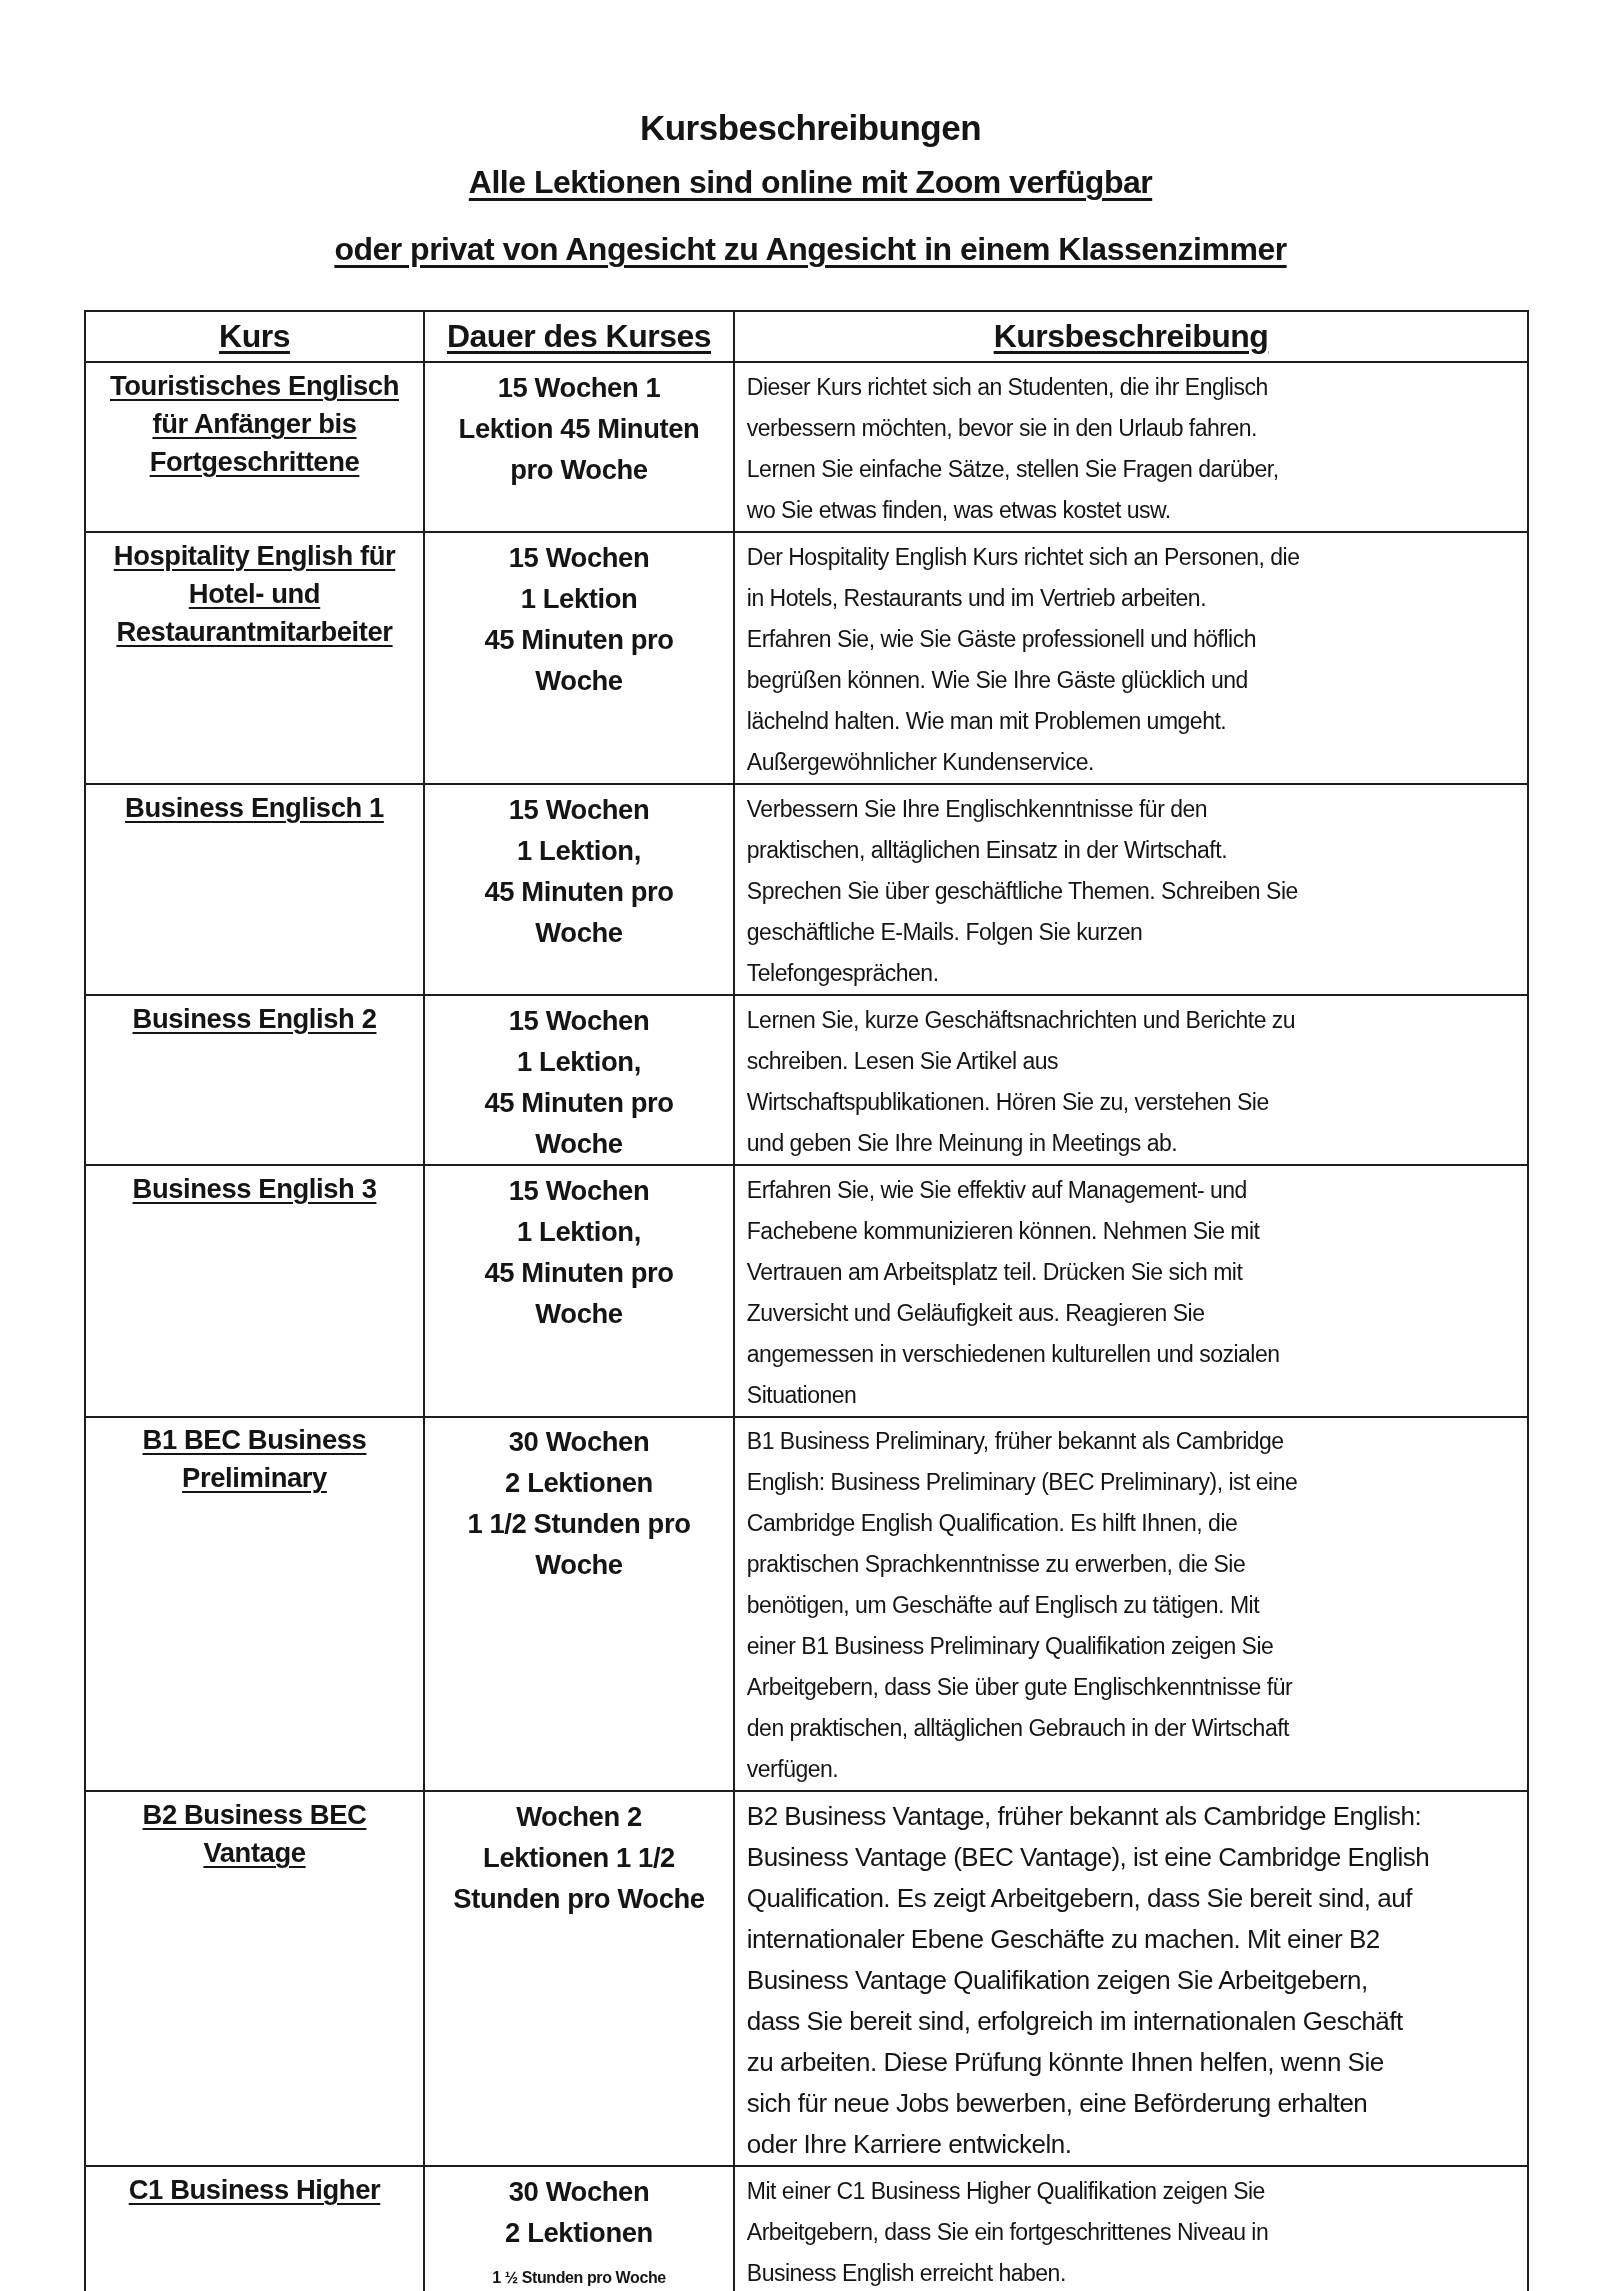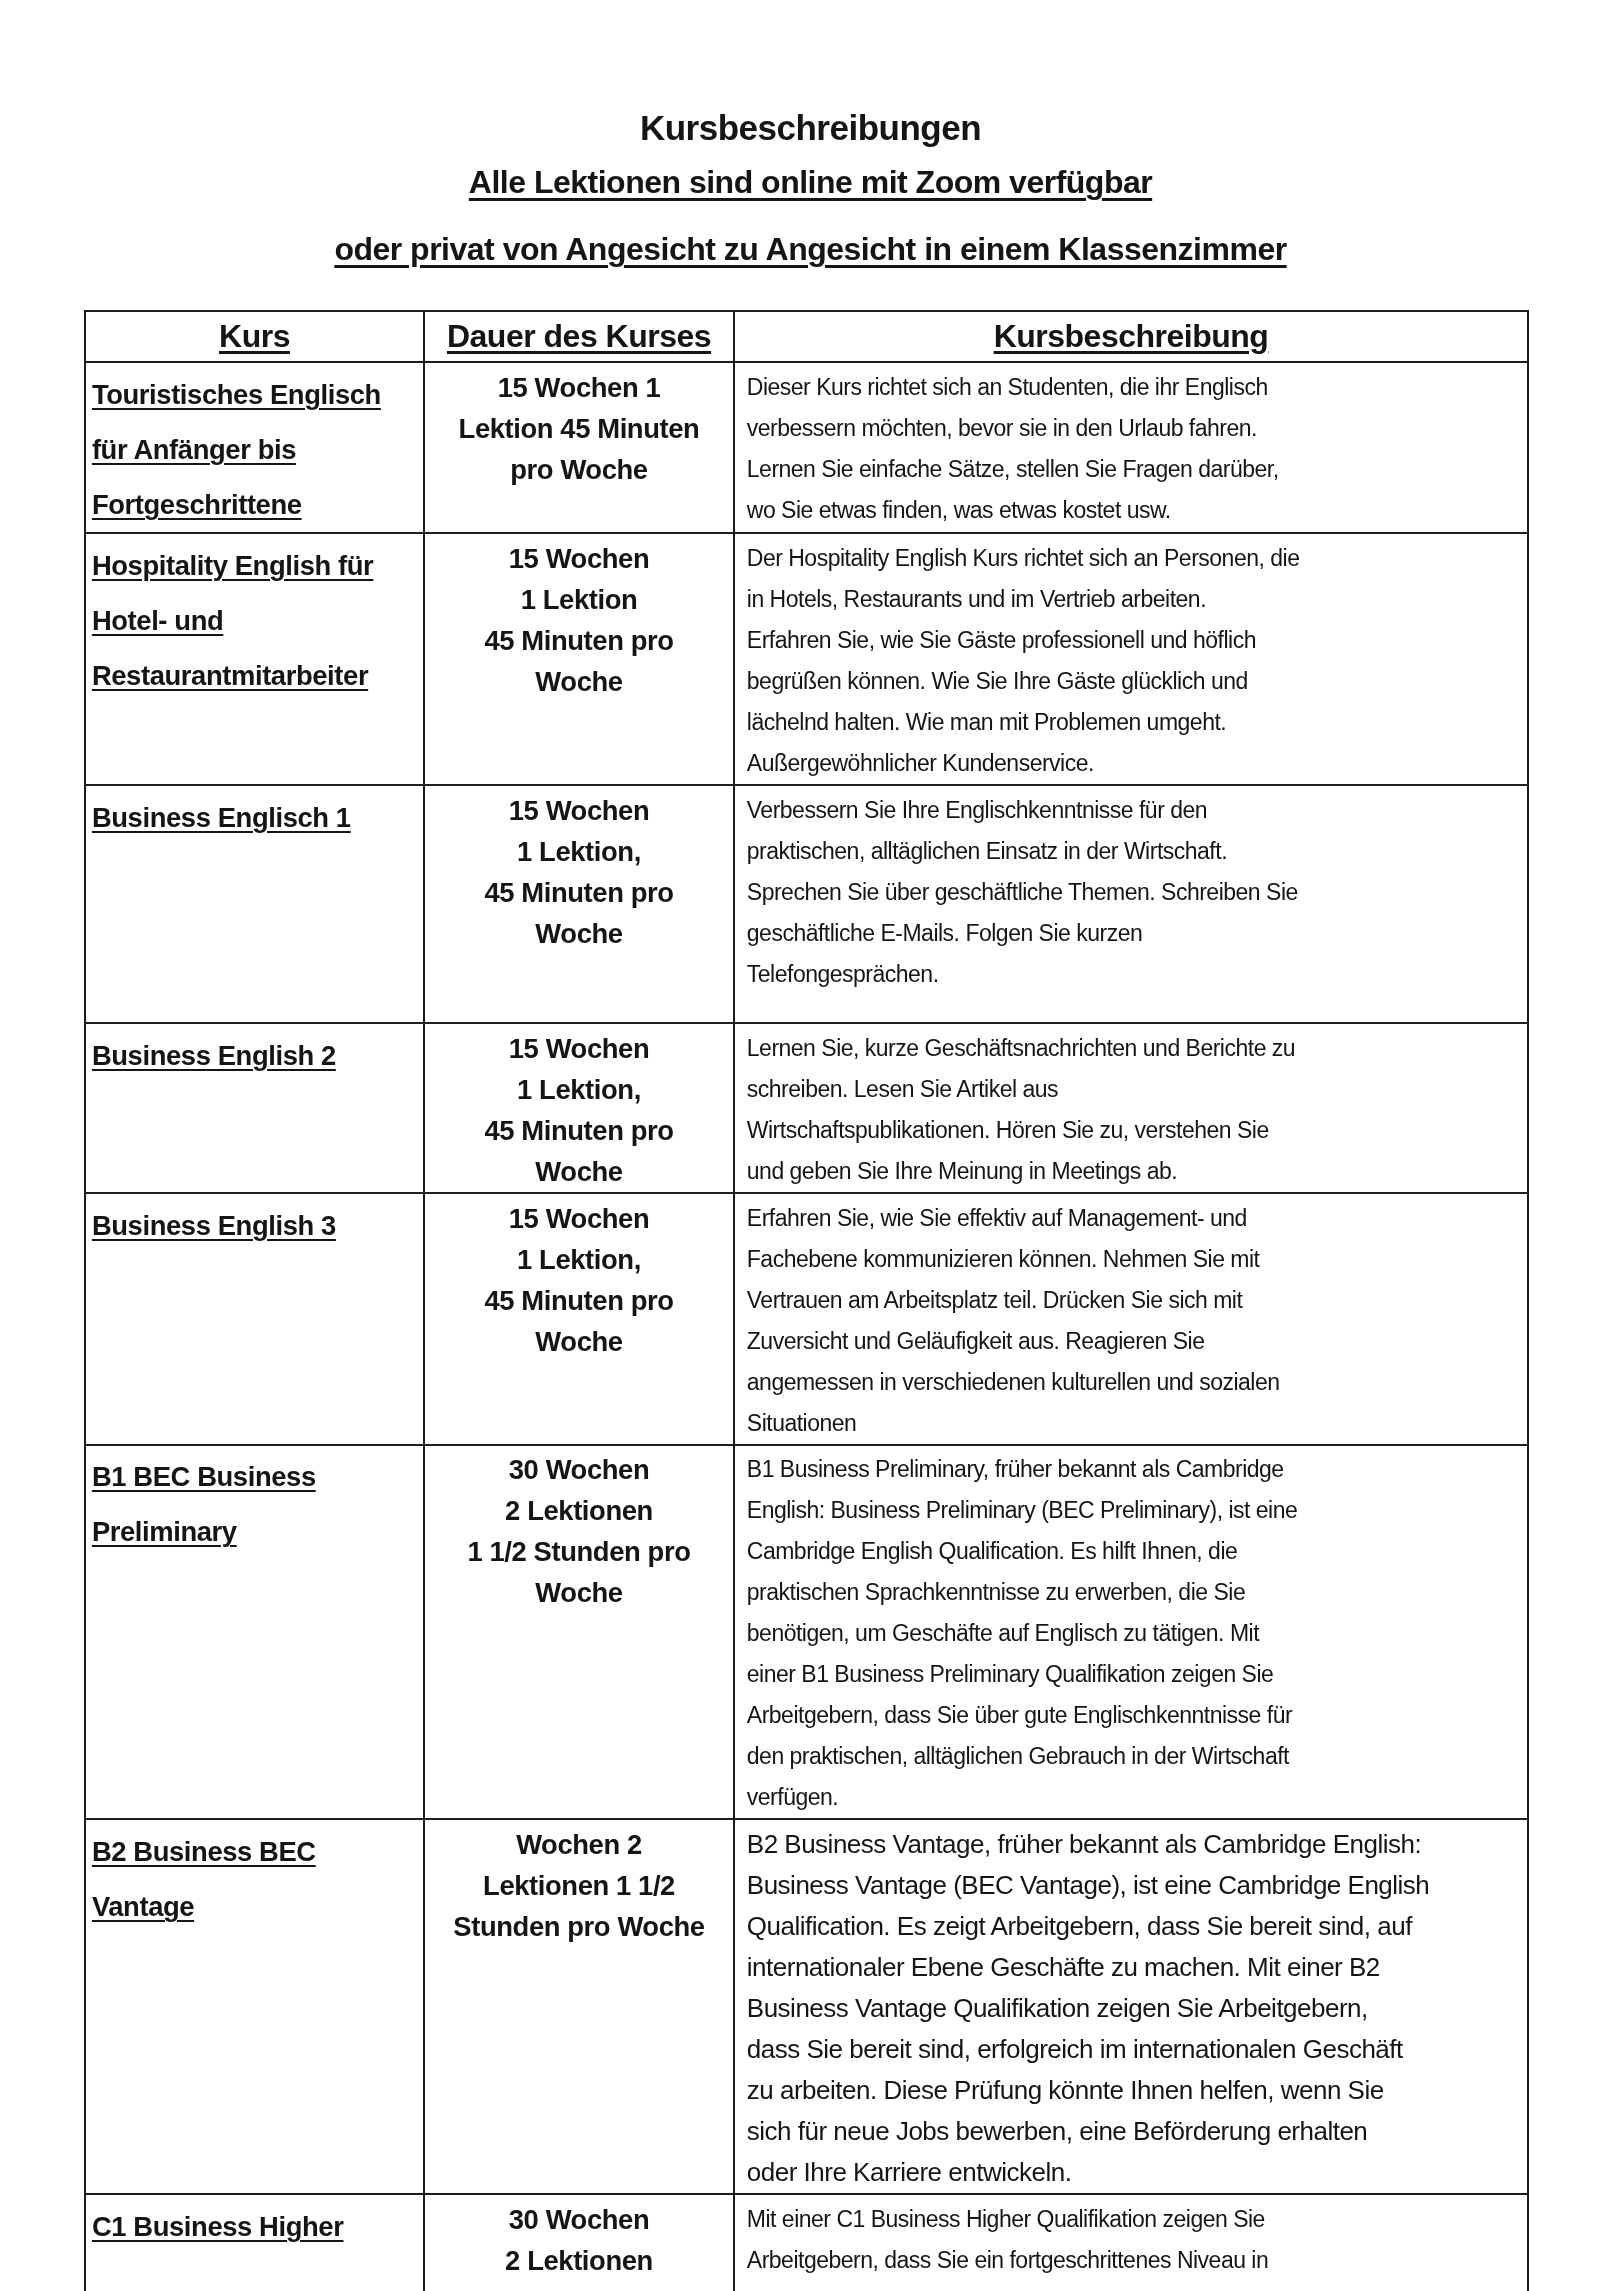--- a/index.html
+++ b/index.html
@@ -24,21 +24,21 @@
   }
   col.c1 { width: 339px; }
   col.c2 { width: 310px; }
   col.c3 { width: 794px; }
   th {
     height: 49px; font-size: 32px; font-weight: bold; text-align: center;
     vertical-align: middle !important; letter-spacing: -0.5px; margin-top: 28px;
   }
   th span { text-decoration: underline; text-decoration-thickness: 2.9px; text-underline-offset: 3.9px; }
   td.name {
-    font-weight: bold; font-size: 27.4px; text-align: left; line-height: 55px;
+    font-weight: bold; font-size: 27.4px; text-align: center; line-height: 38px;
     padding: 3.9px 5.9px 0 5.9px !important; letter-spacing: -0.4px;
   }
   td.name span { text-decoration: underline; text-decoration-thickness: 2px; text-underline-offset: 3.9px; }
   td.dur {
     font-weight: bold; font-size: 27.4px; text-align: center; line-height: 41px;
     padding: 3.9px 5.9px 0 5.9px !important; letter-spacing: -0.4px; white-space: pre-line;
   }
   td.dur .small { font-size: 16px; }
   td.desc {
     font-size: 23px; line-height: 41px; padding: 3.9px 9.8px 0 11.8px !important;
@@ -83,21 +83,21 @@
 1 Lektion
 45 Minuten pro
 Woche</td>
       <td class="desc center">Der Hospitality English Kurs richtet sich an Personen, die
 in Hotels, Restaurants und im Vertrieb arbeiten.
 Erfahren Sie, wie Sie Gäste professionell und höflich
 begrüßen können. Wie Sie Ihre Gäste glücklich und
 lächelnd halten. Wie man mit Problemen umgeht.
 Außergewöhnlicher Kundenservice.</td>
     </tr>
-    <tr style="height:238px">
+    <tr style="height:211px">
       <td class="name"><span>Business Englisch 1</span></td>
       <td class="dur">15 Wochen
 1 Lektion,
 45 Minuten pro
 Woche</td>
       <td class="desc">Verbessern Sie Ihre Englischkenntnisse für den
 praktischen, alltäglichen Einsatz in der Wirtschaft.
 Sprechen Sie über geschäftliche Themen. Schreiben Sie
 geschäftliche E-Mails. Folgen Sie kurzen
 Telefongesprächen.</td>

